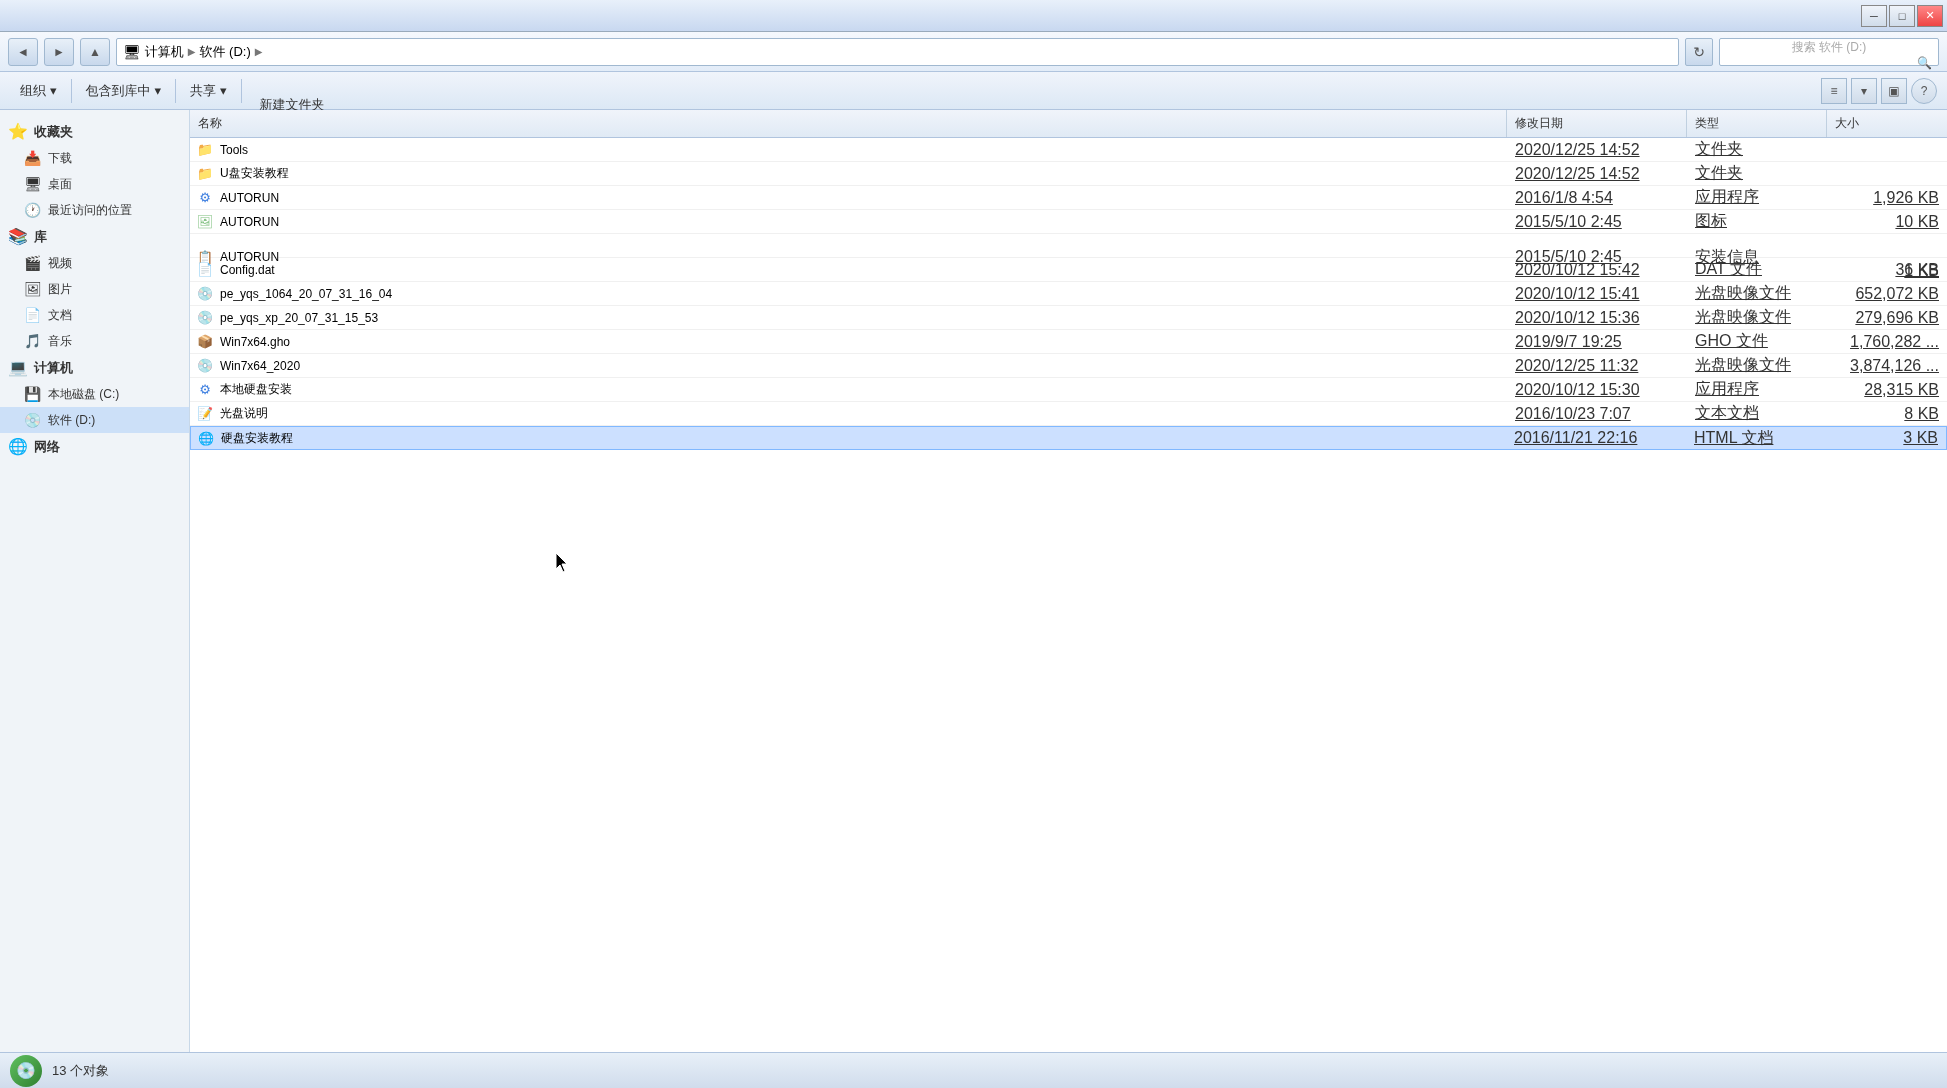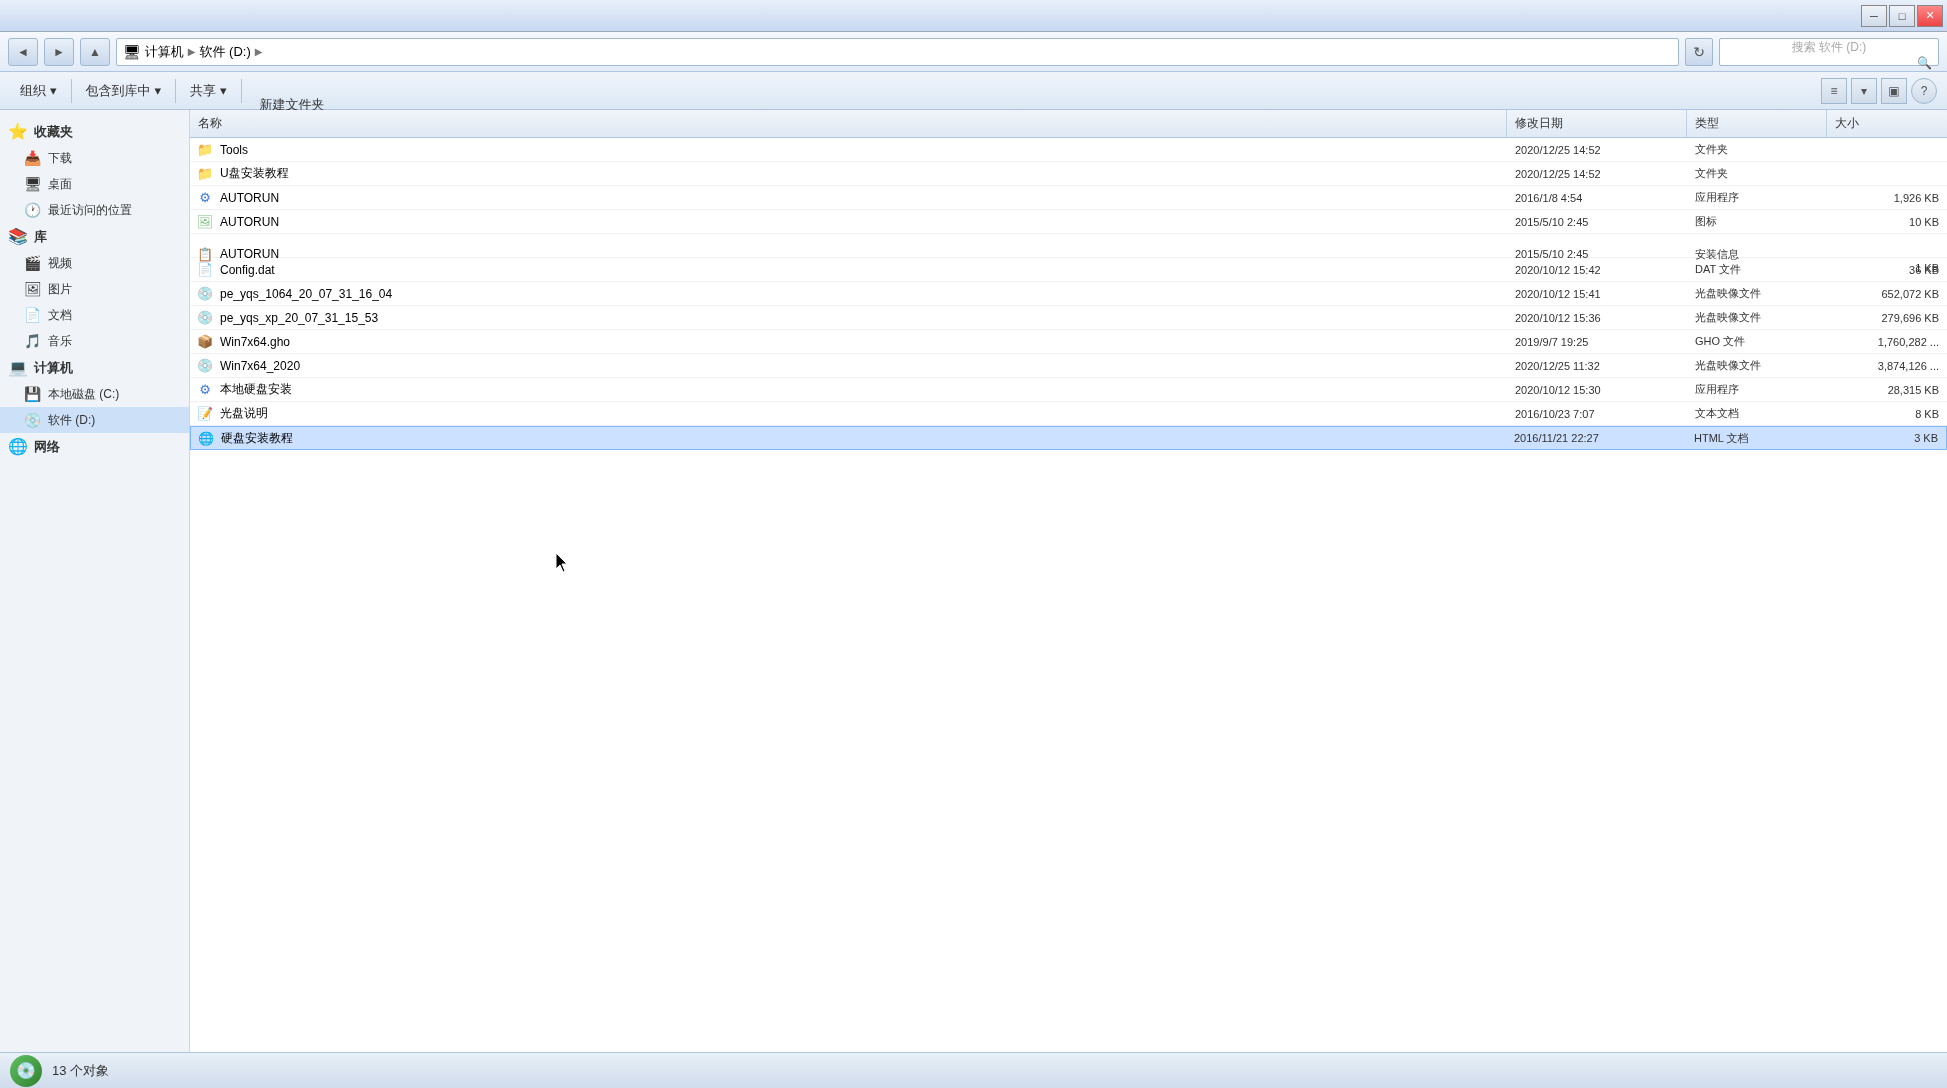--- a/index.html
+++ b/index.html
@@ -236,22 +236,23 @@
       display: flex;
       align-items: center;
       padding: 0 6px;
       gap: 6px;
       font-size: 12px;
       overflow: hidden;
       white-space: nowrap;
     }
     .file-cell {
       padding: 0 8px;
-      font-size: 11px;
-      color: #333;
+      font-size: 16px;
+      color: #333;
+      text-decoration: underline;
     }
     .file-icon {
       width: 18px;
       height: 18px;
       display: flex;
       align-items: center;
       justify-content: center;
       font-size: 13px;
       flex-shrink: 0;
     }
@@ -537,21 +538,21 @@
     </div>
     <div class="file-cell">2016/10/23 7:07</div>
     <div class="file-cell">文本文档</div>
     <div class="file-cell" style="text-align:right;">8 KB</div>
   </div>
         <div class="file-row selected">
     <div class="file-name-cell">
       <span class="file-icon" style="color:#e06020">🌐</span>
       <span>硬盘安装教程</span>
     </div>
-    <div class="file-cell">2016/11/21 22:27</div>
+    <div class="file-cell">2016/11/21 22:16</div>
     <div class="file-cell">HTML 文档</div>
     <div class="file-cell" style="text-align:right;">3 KB</div>
   </div>
       </div>
   </div>
 </div>
 
 <div class="status-bar">
   <div style="width:32px;height:32px;background:linear-gradient(135deg,#60c060,#308030);border-radius:50%;display:flex;align-items:center;justify-content:center;color:#fff;font-size:16px;">💿</div>
   <span class="status-text">13 个对象</span>

